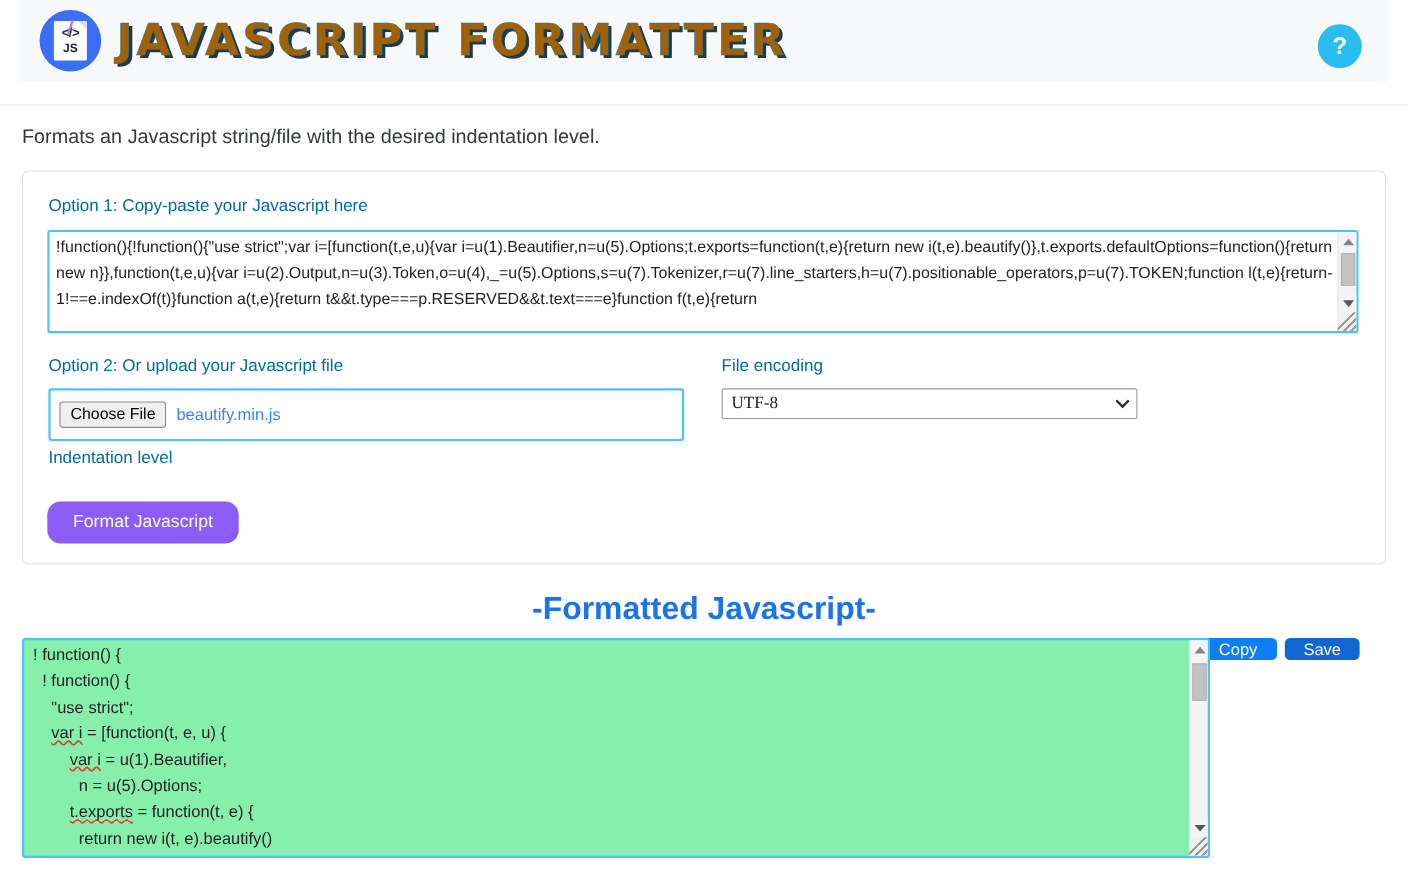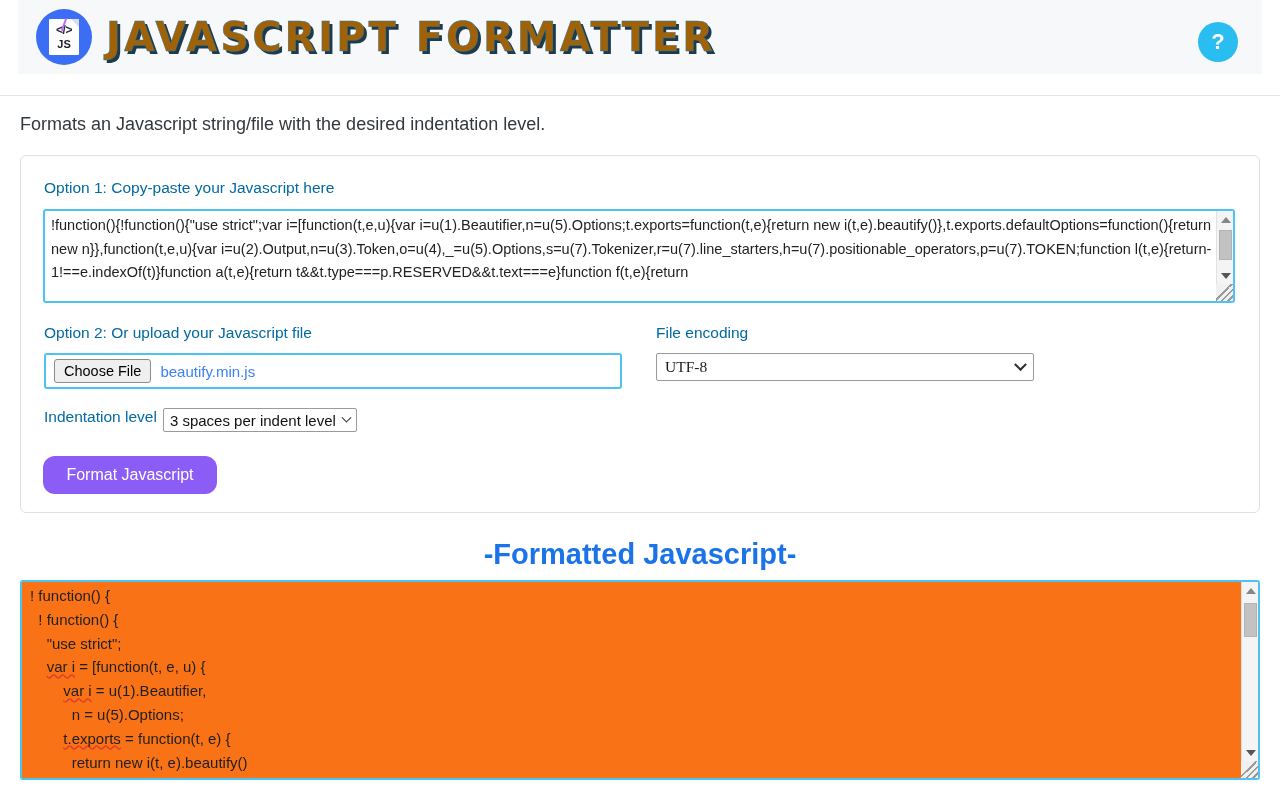--- a/index.html
+++ b/index.html
@@ -141,21 +141,21 @@
       linear-gradient(135deg, transparent 42%, #9a9a9a 42%, #9a9a9a 50%, transparent 50%),
       linear-gradient(135deg, transparent 62%, #9a9a9a 62%, #9a9a9a 70%, transparent 70%),
       linear-gradient(135deg, transparent 82%, #9a9a9a 82%, #9a9a9a 90%, transparent 90%);
     cursor: nwse-resize;
   }
 
   
   .opt2-label { position: absolute; left: 23px; top: 168px; }
   .file-input {
     position: absolute; left: 23px; top: 197px;
-    width: 578px; height: 36px;
+    width: 578px; height: 48px;
     border: 2px solid #4cc3f5; border-radius: 3px;
     background: #fff;
     display: flex; align-items: center; padding-left: 8px;
   }
   .choose-file-btn {
     height: 24px; padding: 0 9px;
     background: #efefef; border: 1px solid #8c8c8c; border-radius: 3px;
     font-size: 14.5px; color: #000; line-height: 22px;
     font-family: "Liberation Sans", sans-serif;
     cursor: pointer;
@@ -215,23 +215,23 @@
     border: none; border-radius: 5px; color: #fff;
     font-size: 15px; cursor: pointer;
     font-family: "Liberation Sans", sans-serif;
     margin-top: 42px;
   }
   .copy-btn { right: 119px; width: 71px; background: #0d7ff2; }
   .save-btn { right: 44px; width: 68px; background: #1266cf; }
 
   .ta-output-wrap {
     position: absolute; left: 20px; top: 580px;
-    width: 1240px; height: 200px;
+    width: 1080px; height: 200px;
     border: 2px solid #4cc3f5; border-radius: 3px;
-    background: #f97316; overflow: hidden; text-decoration: underline;
+    background: #86efac; overflow: hidden; text-decoration: underline;
   }
   .ta-output-text {
     position: absolute; left: 8px; top: 2px; right: 22px;
     font-size: 15px; color: #1f1f1f; line-height: 23.8px;
     white-space: pre;
     font-family: "Liberation Sans", sans-serif;
   }
   .sp { text-decoration: underline wavy #e23b2e; text-decoration-skip-ink: none; }
 </style>
 </head>
@@ -281,24 +281,20 @@
     </div>
 
     <div class="label enc-label">File encoding</div>
     <div class="enc-select">
       <span>UTF-8</span>
       <span class="chev"></span>
     </div>
 
     <div class="indent-row">
       <span class="label">Indentation level</span>
-      <span class="indent-select">
-        <span>3 spaces per indent level</span>
-        <span class="chev"></span>
-      </span>
     </div>
 
     <button class="format-btn">Format Javascript</button>
   </div>
 
   <div class="out-title">-Formatted Javascript-</div>
   <button class="copy-btn">Copy</button>
   <button class="save-btn">Save</button>
 
   <div class="ta-output-wrap">

